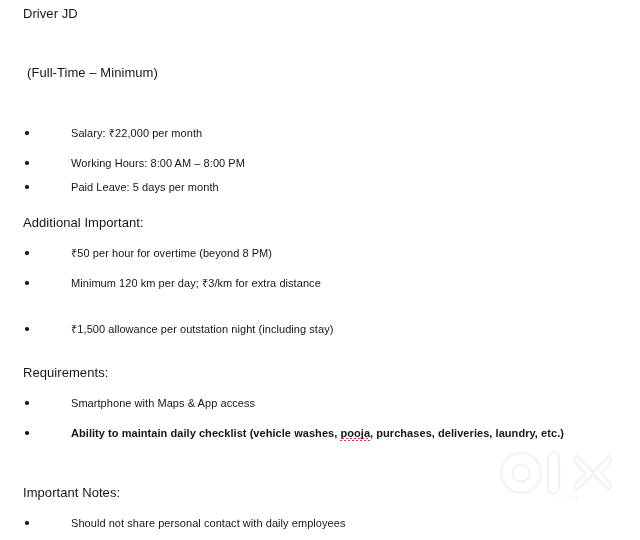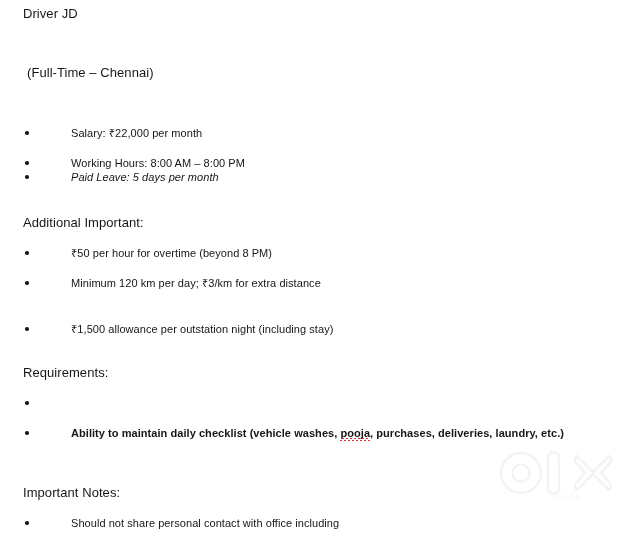--- a/index.html
+++ b/index.html
@@ -110,31 +110,31 @@
     font-family: "Liberation Sans", sans-serif;
   }
 </style>
 </head>
 <body>
 
 <div class="page">
 
   <div class="line title" style="top:6px;">Driver JD</div>
 
-  <div class="line subtitle" style="top:65px;">(Full-Time – Chennai)</div>
+  <div class="line subtitle" style="top:65px;">(Full-Time – Minimum)</div>
 
   <div class="bullet-row" style="top:125px;">
     <span class="dot"></span>
     <span class="btext">Salary: ₹22,000 per month</span>
   </div>
   <div class="bullet-row" style="top:155px;">
     <span class="dot"></span>
     <span class="btext">Working Hours: 8:00 AM – 8:00 PM</span>
   </div>
-  <div class="bullet-row" style="top:169px;font-style:italic;">
+  <div class="bullet-row" style="top:179px;">
     <span class="dot"></span>
     <span class="btext">Paid Leave: 5 days per month</span>
   </div>
 
   <div class="line para" style="top:215px;">Additional Important:</div>
 
   <div class="bullet-row" style="top:245px;">
     <span class="dot"></span>
     <span class="btext">₹50 per hour for overtime (beyond 8 PM)</span>
   </div>
@@ -144,32 +144,33 @@
   </div>
   <div class="bullet-row" style="top:305px;margin-top:16px;">
     <span class="dot"></span>
     <span class="btext">₹1,500 allowance per outstation night (including stay)</span>
   </div>
 
   <div class="line para" style="top:365px;">Requirements:</div>
 
   <div class="bullet-row" style="top:395px;">
     <span class="dot"></span>
+    <span class="btext">Smartphone with Maps &amp; App access</span>
   </div>
 
   <div class="bullet-row" style="top:425px;font-weight:bold;">
     <span class="dot"></span>
     <span class="btext"><span>Ability to maintain daily checklist (vehicle washes, </span><span class="misspelled">pooja</span><span>, purchases, deliveries, laundry, etc.)</span></span>
   </div>
 
   <div class="line para" style="top:485px;">Important Notes:</div>
 
   <div class="bullet-row" style="top:515px;">
     <span class="dot"></span>
-    <span class="btext">Should not share personal contact with office including</span>
+    <span class="btext">Should not share personal contact with daily employees</span>
   </div>
 
   <div class="watermark">
     <svg width="120" height="54" viewBox="0 0 120 54" aria-hidden="true">
       <g fill="none" stroke="#f3f3f3" stroke-width="2.4">
 
         <circle cx="23" cy="24" r="20"></circle>
         <circle cx="23" cy="24" r="8.5"></circle>
 
         <rect x="50" y="3" width="11" height="42" rx="5.5"></rect>

